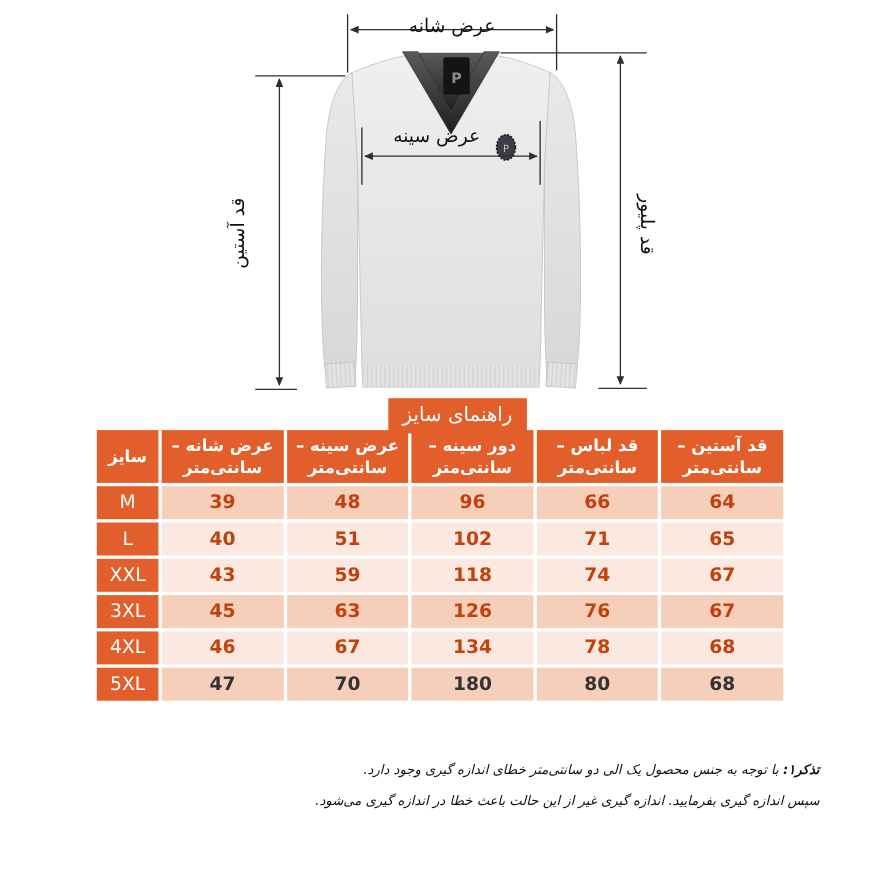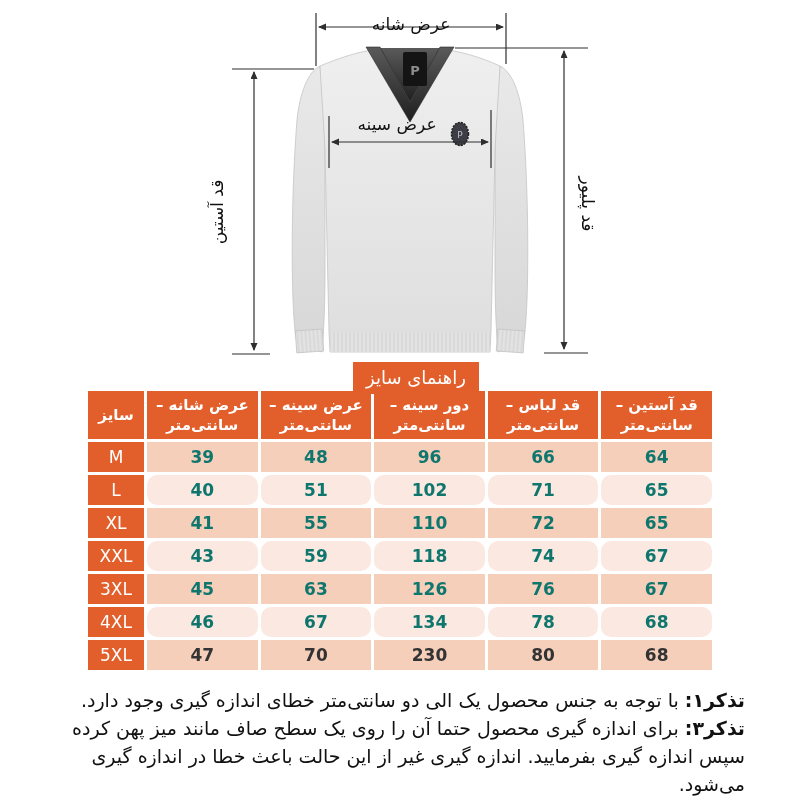--- a/index.html
+++ b/index.html
@@ -21,27 +21,27 @@
 
   
   #size-table-wrap{left:85px;top:388px;width:630px;}
   table.size{border-collapse:separate;border-spacing:3px;width:630px;table-layout:fixed;}
   table.size th{background:#E25E2B;color:#fff;font-weight:bold;font-size:15px;
                 line-height:20px;height:48px;text-align:center;vertical-align:middle;
                 direction:rtl;padding:0 2px;}
   table.size td{height:30px;text-align:center;vertical-align:middle;font-size:17px;padding:0;}
   td.size-cell{background:#E25E2B;color:#fff;font-weight:normal;direction:ltr;}
   tr.row-dark td.val{background:#F6CFBB;}
-  tr.row-light td.val{background:#FBE9E1;border-radius:10px;}
-  td.val{color:#0f766e;font-weight:bold;}
+  tr.row-light td.val{background:#FBE9E1;}
+  td.val{color:#c2410c;font-weight:bold;}
   tr.row-last td.val{font-weight:bold;color:#333;}
 
   
   #notes{left:40px;top:686px;width:705px;direction:rtl;text-align:right;
-         font-size:19px;line-height:28px;color:#111;}
+         font-size:12px;line-height:28px;color:#111;font-style:italic;}
   .note-prefix{font-weight:bold;}
 </style>
 </head>
 <body>
 
 <div class="abs" id="diagram">
   <svg width="800" height="400" viewBox="0 0 800 400">
     <defs>
       <marker id="ah" markerUnits="userSpaceOnUse" markerWidth="10" markerHeight="8" refX="7" refY="3.5" orient="auto-start-reverse">
         <path d="M0,0 L8,3.5 L0,7 Z" fill="#2e2e2e"></path>
@@ -159,28 +159,20 @@
         <td class="val">64</td>
       </tr>
       <tr class="row-light">
         <td class="size-cell">L</td>
         <td class="val">40</td>
         <td class="val">51</td>
         <td class="val">102</td>
         <td class="val">71</td>
         <td class="val">65</td>
       </tr>
-      <tr class="row-dark">
-        <td class="size-cell">XL</td>
-        <td class="val">41</td>
-        <td class="val">55</td>
-        <td class="val">110</td>
-        <td class="val">72</td>
-        <td class="val">65</td>
-      </tr>
       <tr class="row-light">
         <td class="size-cell">XXL</td>
         <td class="val">43</td>
         <td class="val">59</td>
         <td class="val">118</td>
         <td class="val">74</td>
         <td class="val">67</td>
       </tr>
       <tr class="row-dark">
         <td class="size-cell">3XL</td>
@@ -195,25 +187,24 @@
         <td class="val">46</td>
         <td class="val">67</td>
         <td class="val">134</td>
         <td class="val">78</td>
         <td class="val">68</td>
       </tr>
       <tr class="row-dark row-last">
         <td class="size-cell">5XL</td>
         <td class="val">47</td>
         <td class="val">70</td>
-        <td class="val">230</td>
+        <td class="val">180</td>
         <td class="val">80</td>
         <td class="val">68</td>
       </tr>
     </tbody>
   </table>
 </div>
 
 <div class="abs" id="notes">
   <div><span class="note-prefix">تذکر۱:</span> <span>با توجه به جنس محصول یک الی دو سانتی‌متر خطای اندازه گیری وجود دارد.</span></div>
-  <div><span class="note-prefix">تذکر۳:</span> <span>برای اندازه گیری محصول حتما آن را روی یک سطح صاف مانند میز پهن کرده</span></div>
   <div><span class="note-prefix"></span> <span>سپس اندازه گیری بفرمایید. اندازه گیری غیر از این حالت باعث خطا در اندازه گیری می‌شود.</span></div>
 </div>
 
 </body></html>

